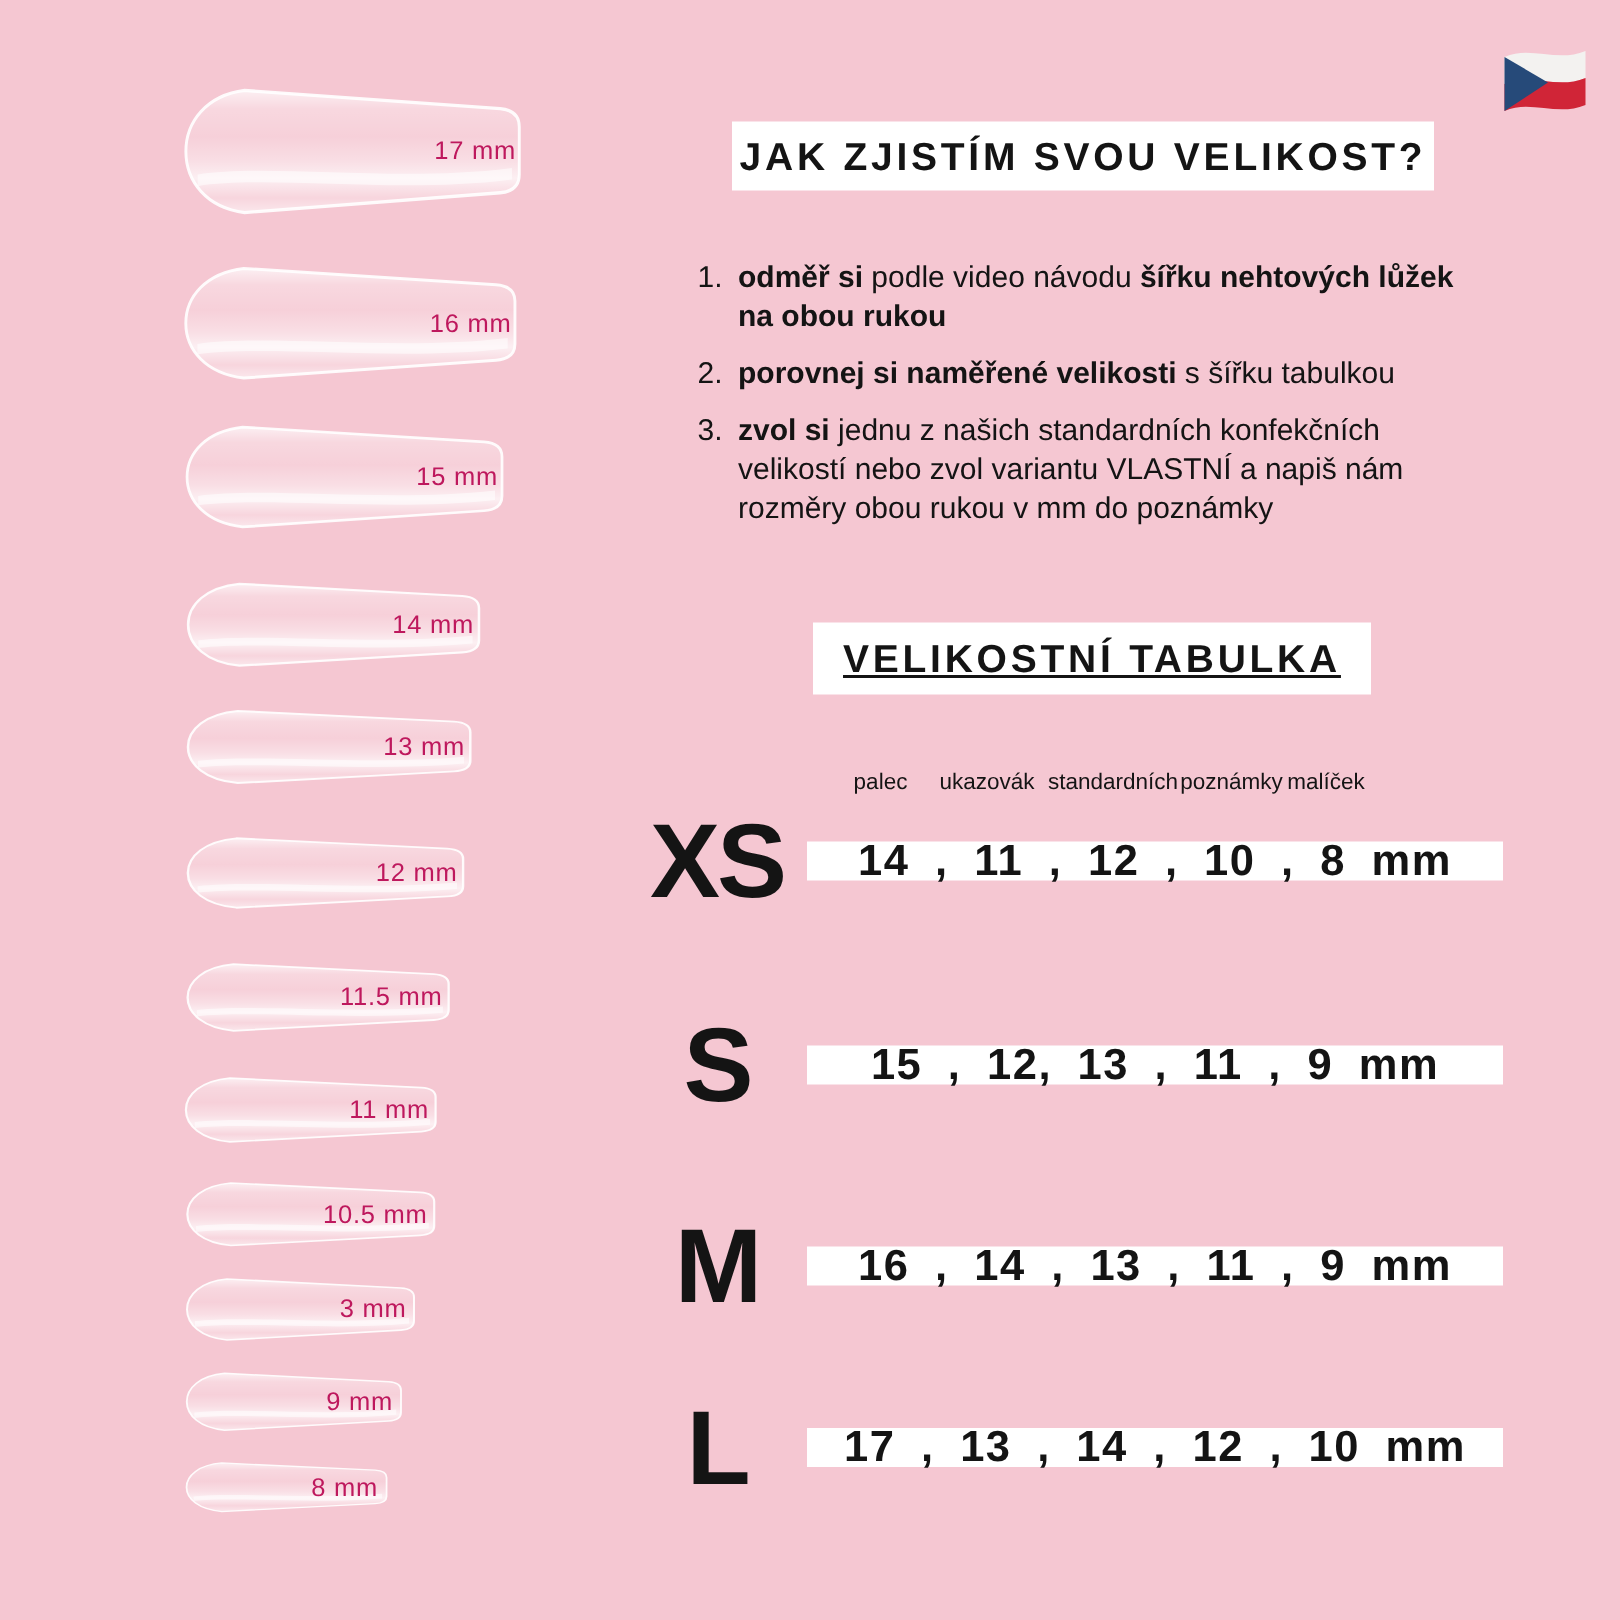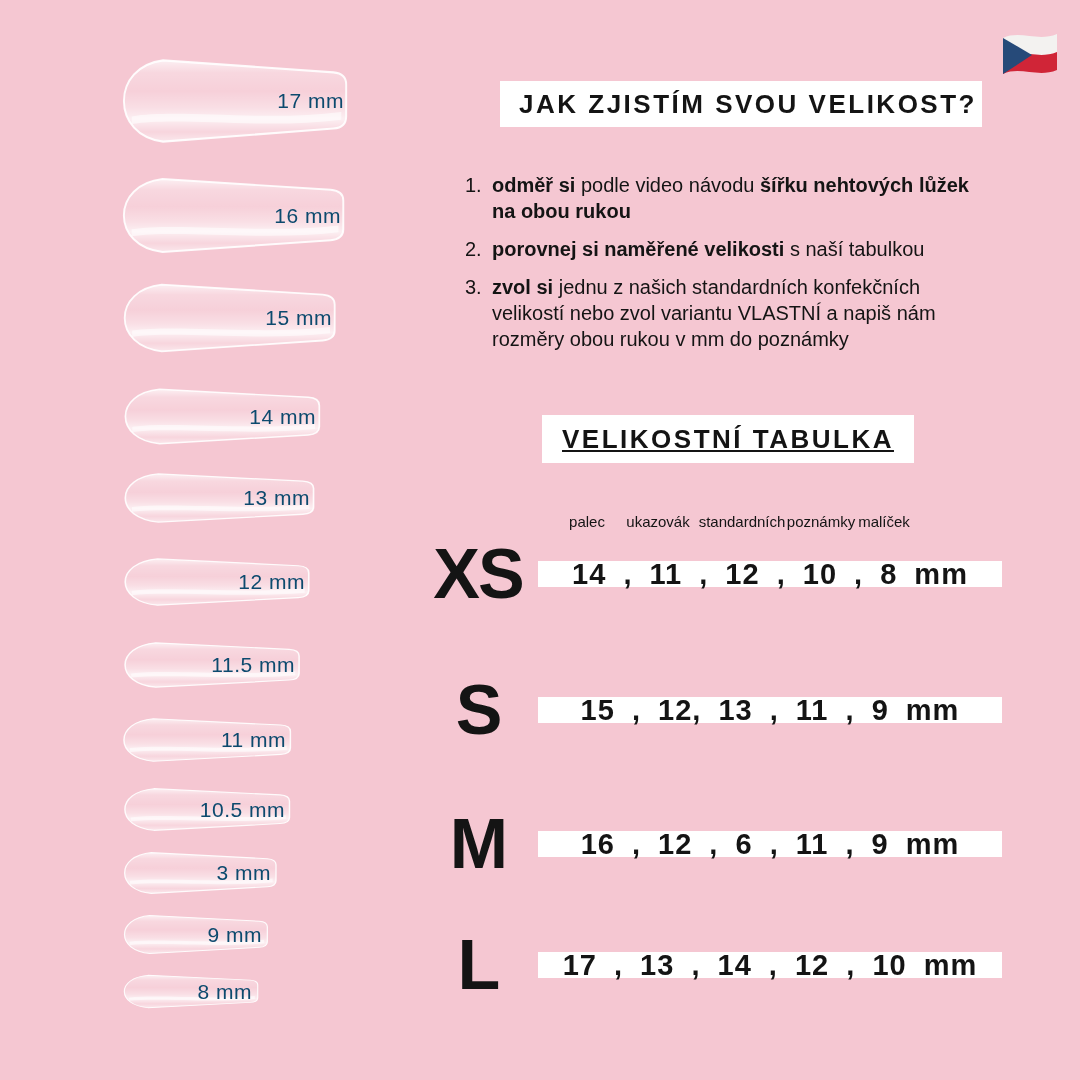--- a/index.html
+++ b/index.html
@@ -7,31 +7,31 @@
     position:relative; width:1080px; height:1080px; overflow:hidden;
     background:#f5c7d2; color:#141414;
     font-family:"Liberation Sans", sans-serif;
   }
 
   
   .nail { position:absolute; }
   .nail .shape { position:absolute; left:0; top:0; width:100%; height:100%; display:block; }
   .nail-label {
     position:absolute; right:11px; top:50%; transform:translateY(-50%);
-    font-size:21px; letter-spacing:0.5px; color:#0c4a6e; white-space:nowrap;
+    font-size:17px; letter-spacing:0.5px; color:#be185d; white-space:nowrap;
   }
 
   
   .flag { position:absolute; left:998px; top:27px; width:64px; height:52px; }
   .flag svg { width:100%; height:100%; display:block; }
 
   
   .title-box {
-    position:absolute; left:500px; top:81px; width:468px; height:46px;
-    background:#ffffff; display:flex; align-items:center; justify-content:center;padding-left:14px;
+    position:absolute; left:488px; top:81px; width:468px; height:46px;
+    background:#ffffff; display:flex; align-items:center; justify-content:center;
   }
   .title-box span { font-weight:bold; font-size:26px; letter-spacing:2.5px; white-space:nowrap; }
 
   .steps { position:absolute; left:465px; top:172px; width:516px; display:flex; flex-direction:column; gap:12px; }
   .step { display:flex; font-size:20px; line-height:26px; }
   .step-num { flex:none; width:27px; }
   .step-text b { font-weight:bold; }
 
   .table-title-box {
     position:absolute; left:542px; top:415px; width:372px; height:48px;
@@ -172,21 +172,21 @@
     <span>JAK ZJISTÍM SVOU VELIKOST?</span>
   </div>
 
   <div class="steps">
     <div class="step">
       <span class="step-num">1.</span>
       <div class="step-text"><b>odměř si</b><span> podle video návodu </span><b>šířku nehtových lůžek na obou rukou</b></div>
     </div>
     <div class="step">
       <span class="step-num">2.</span>
-      <div class="step-text"><b>porovnej si naměřené velikosti</b><span> s naší tabulkou</span></div>
+      <div class="step-text"><b>porovnej si naměřené velikosti</b><span> s šířku tabulkou</span></div>
     </div>
     <div class="step">
       <span class="step-num">3.</span>
       <div class="step-text"><b>zvol si</b><span> jednu z našich standardních konfekčních velikostí nebo zvol variantu VLASTNÍ a napiš nám rozměry obou rukou v mm do poznámky</span></div>
     </div>
   </div>
 
   <div class="table-title-box">
     <span>VELIKOSTNÍ TABULKA</span>
   </div>
@@ -205,21 +205,21 @@
   </div>
   <div class="size-row" style="top:697px;">
     <span class="size-letter">S</span>
     <div class="size-bar">
       <span>15 , 12, 13 , 11 , 9 mm</span>
     </div>
   </div>
   <div class="size-row" style="top:831px;">
     <span class="size-letter">M</span>
     <div class="size-bar">
-      <span>16 , 12 , 6 , 11 , 9 mm</span>
+      <span>16 , 14 , 13 , 11 , 9 mm</span>
     </div>
   </div>
   <div class="size-row" style="top:952px;">
     <span class="size-letter">L</span>
     <div class="size-bar">
       <span>17 , 13 , 14 , 12 , 10 mm</span>
     </div>
   </div>
 
 </div>

